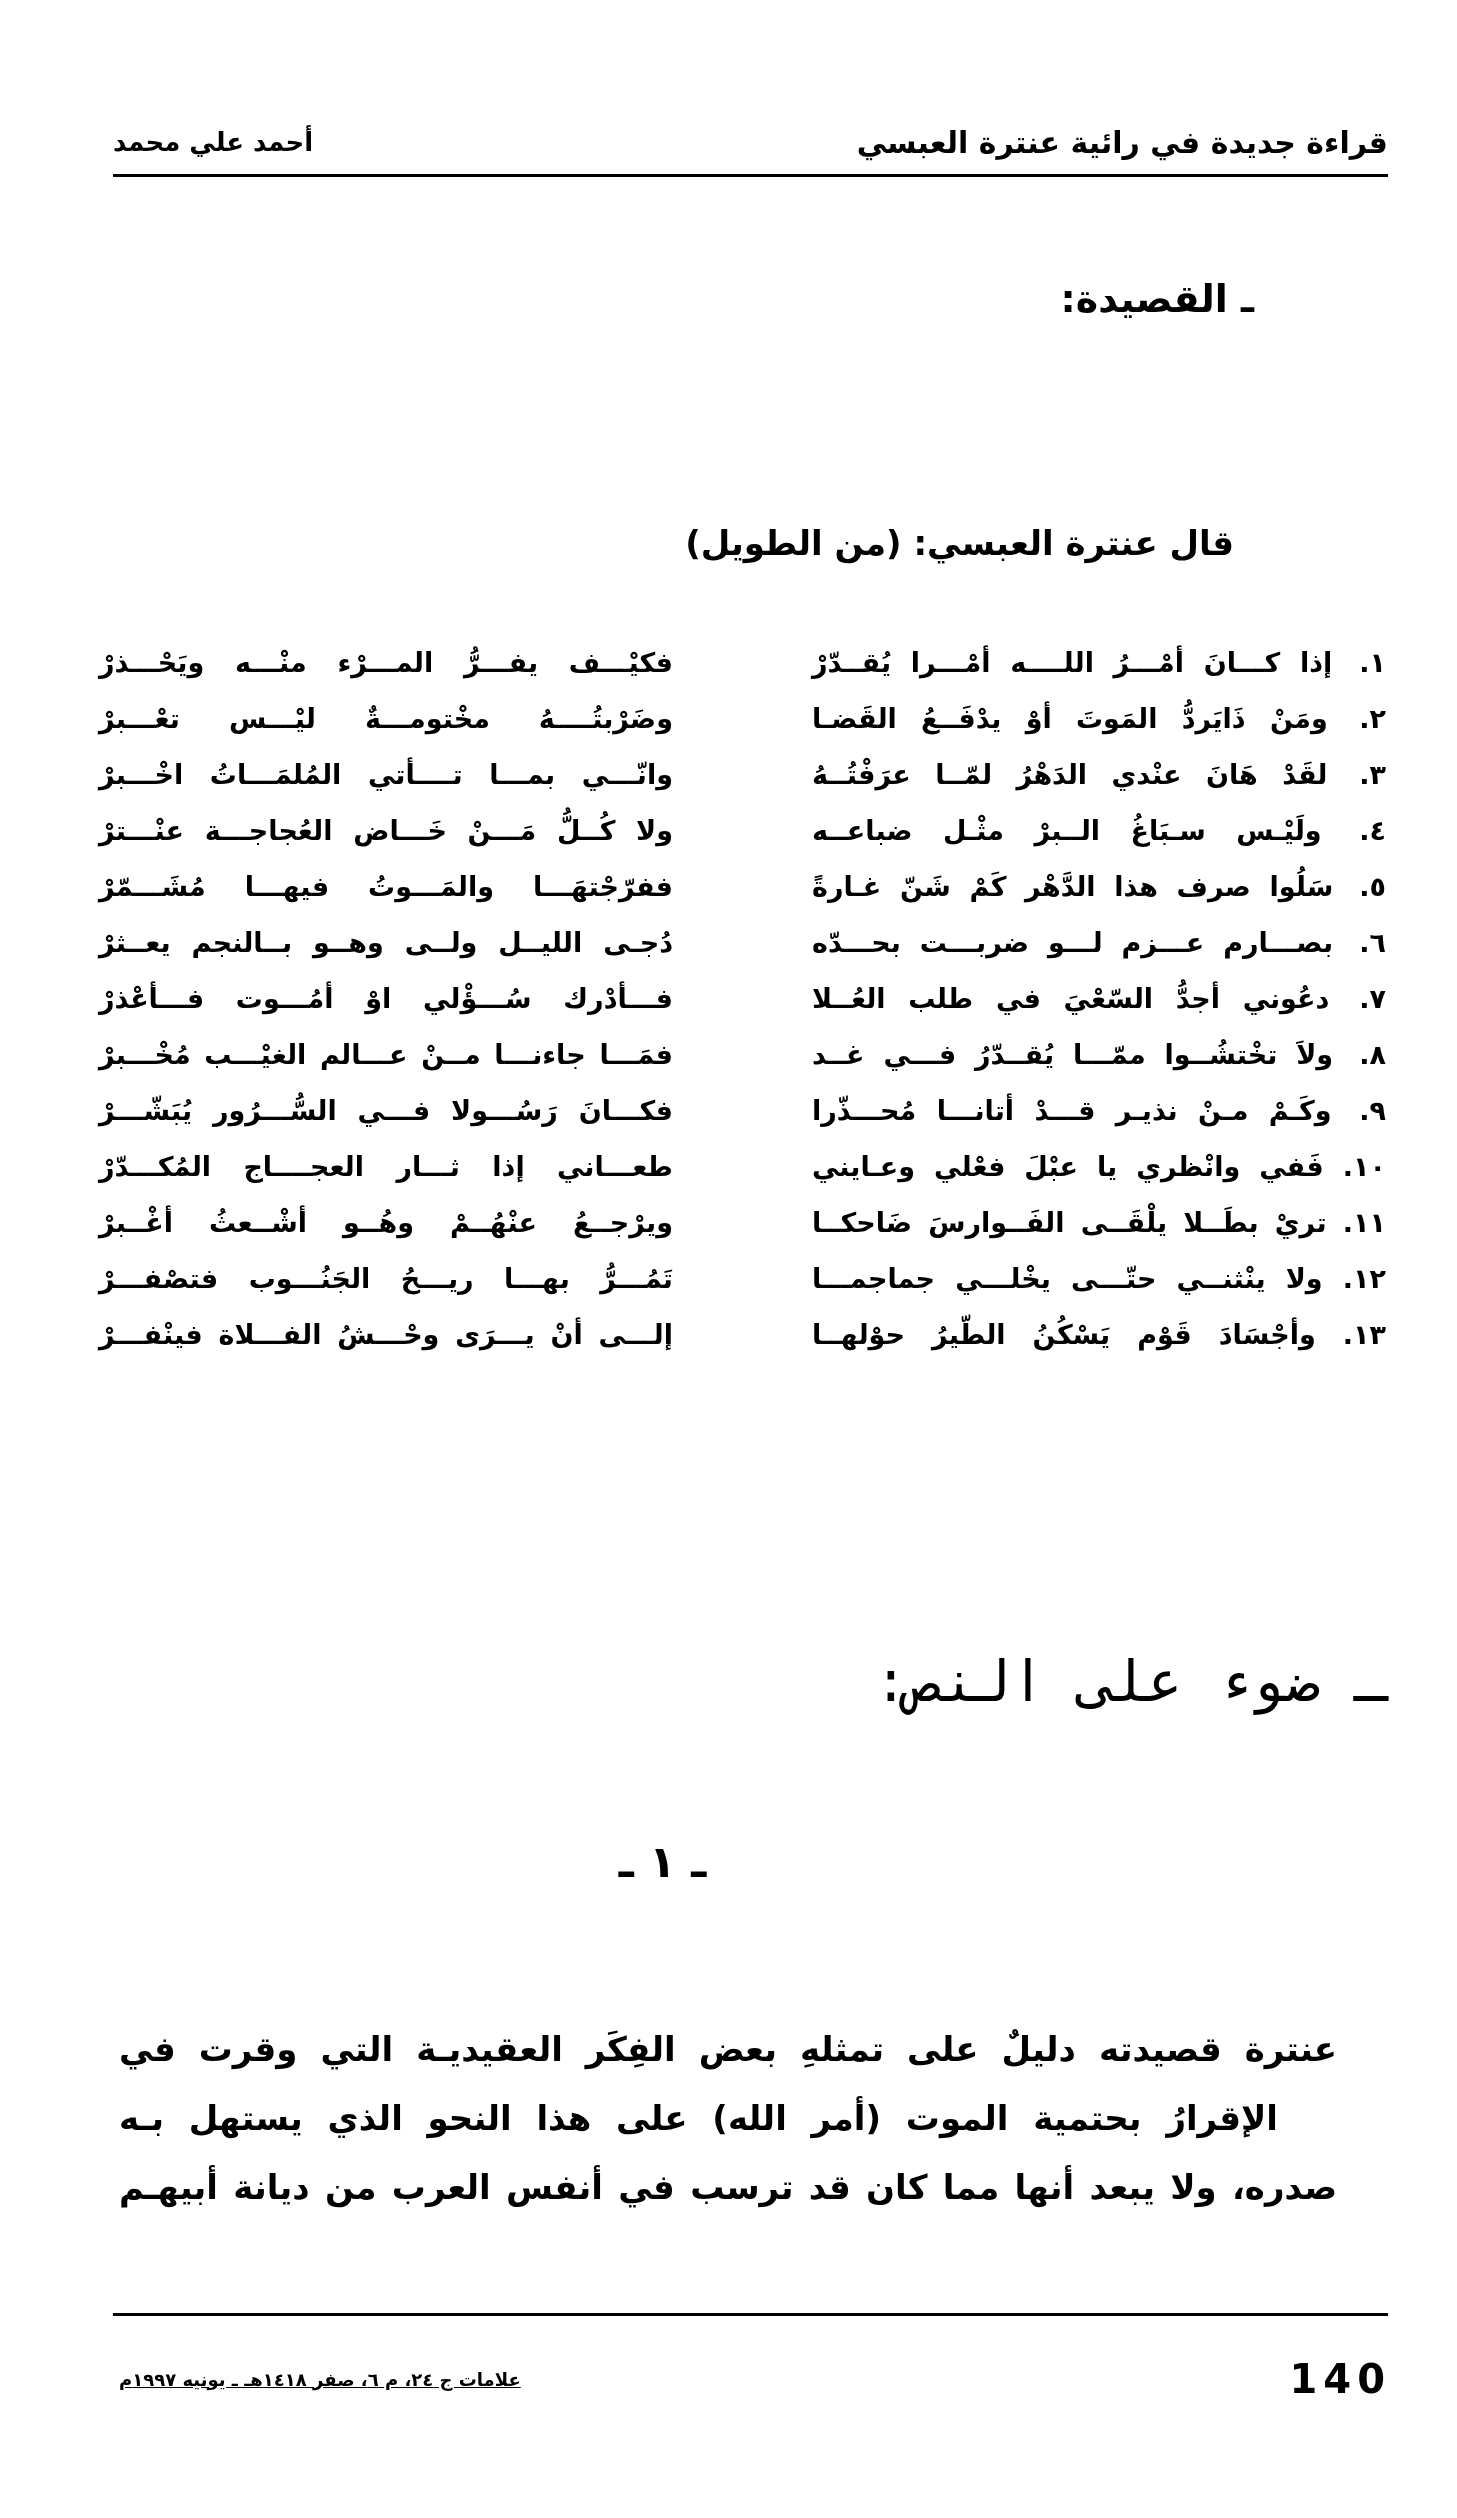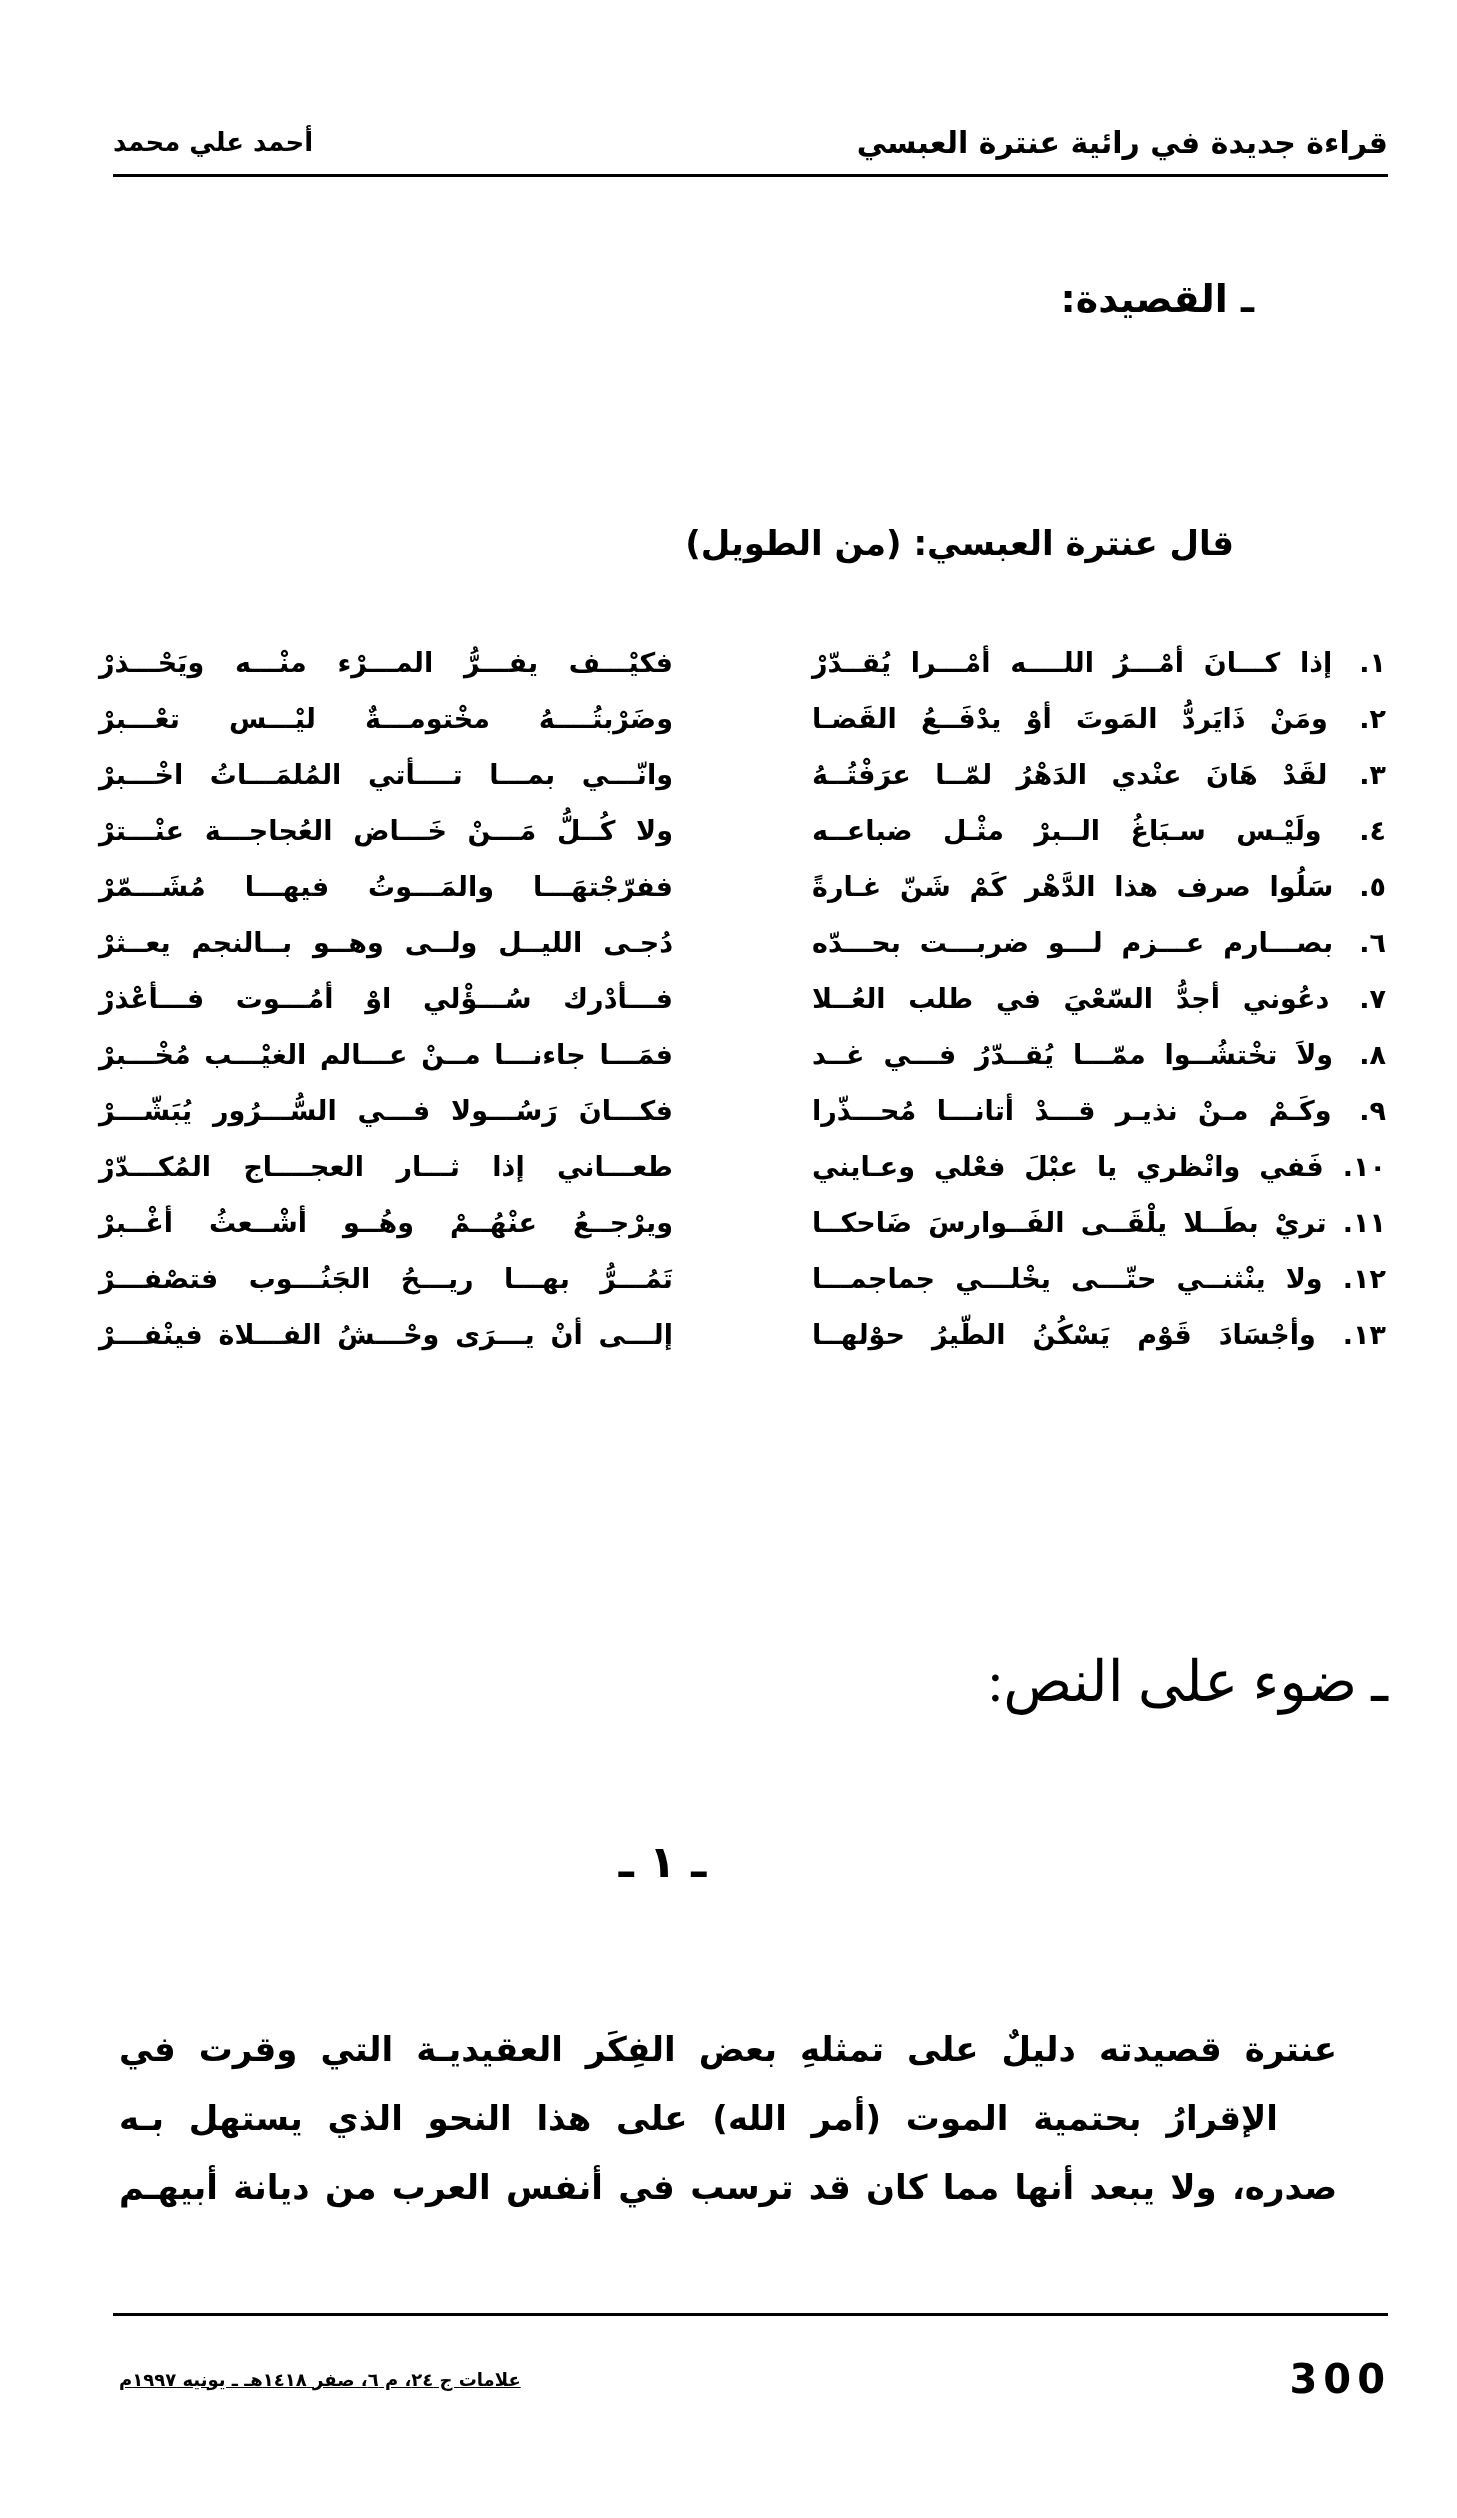--- a/index.html
+++ b/index.html
@@ -78,21 +78,21 @@
     }
     .hemistich.first { margin-right: 0; }
     .hemistich.second { margin-left: 0; }
     .verse-num { display: inline-block; min-width: 34px; }
 
     
     .section-heading-light {
       position: absolute;
       top: 1648px;
       right: 69px;
-      font-family: Liberation Serif, serif;
+      font-family: Liberation Mono, monospace;
       font-size: 57px;
       font-weight: normal;
     }
 
     
     .subsection-marker {
       position: absolute;
       top: 1836px;
       left: 0;
       width: 1325px;
@@ -209,16 +209,16 @@
 <div class="subsection-marker">ـ ١ ـ</div>
 
 <div class="body-paragraph">
   <span class="line">عنترة قصيدته دليلٌ على تمثلهِ بعض الفِكَر العقيديـة التي وقرت في</span>
   <span class="line first">الإقرارُ بحتمية الموت (أمر الله) على هذا النحو الذي يستهل بـه</span>
   <span class="line">صدره، ولا يبعد أنها مما كان قد ترسب في أنفس العرب من ديانة أبيهـم</span>
 </div>
 
 <div class="footer-rule"></div>
 <div class="footer">
-  <span class="page-number">300</span>
+  <span class="page-number">140</span>
   <span class="journal-citation">علامات ج ٢٤، م ٦، صفر ١٤١٨هـ ـ يونيه ١٩٩٧م</span>
 </div>
 
 
 </body></html>

